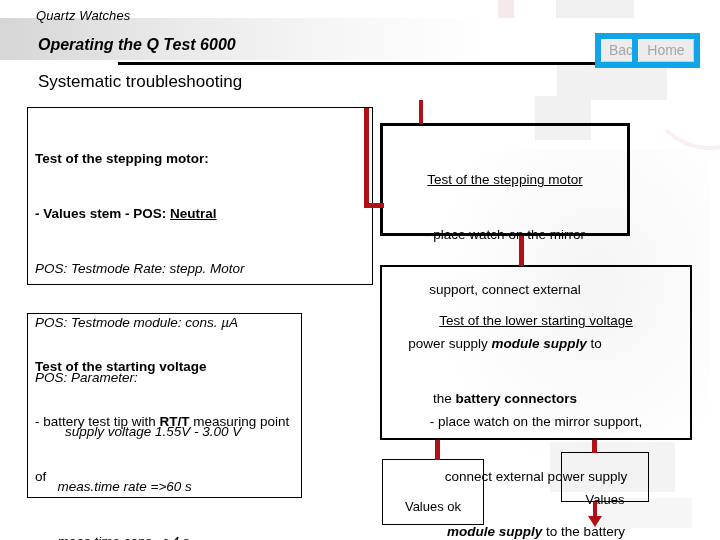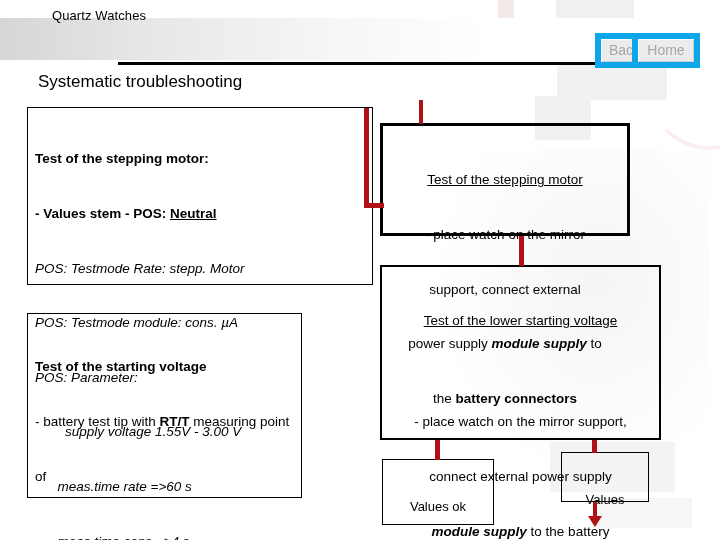--- a/index.html
+++ b/index.html
@@ -49,24 +49,25 @@
 
   
   .header-band {
     position: absolute;
     left: 0; top: 18px;
     width: 720px; height: 42px;
     background: linear-gradient(to right, #d6d6d6 0%, #e8e8e8 22%, #f7f7f7 48%, #ffffff 68%);
   }
   .kicker {
     position: absolute;
-    left: 52px; top: 8px;
+    left: 36px; top: 8px;
     font-size: 13px;
     color: #000;
     letter-spacing: 0.1px;
+    font-style: italic;
   }
   .title {
     position: absolute;
     left: 38px; top: 36px;
     font-size: 16px;
     font-weight: bold;
     font-style: italic;
     color: #000;
   }
   .title-rule {
@@ -126,25 +127,25 @@
 
   
   #box-starting-voltage { left: 27px; top: 313px; width: 275px; height: 185px; }
   #box-starting-voltage .pad { padding: 8px 0 0 7px; }
 
   
   #box-stepping-proc { left: 380px; top: 123px; width: 250px; height: 113px; }
   #box-stepping-proc .pad { padding: 9px 8px 0 8px; }
 
   
-  #box-lower-voltage { left: 380px; top: 265px; width: 281px; height: 175px; }
+  #box-lower-voltage { left: 380px; top: 265px; width: 312px; height: 175px; }
   #box-lower-voltage .pad { padding: 9px 8px 0 8px; }
 
   
-  #box-values-ok { left: 382px; top: 459px; width: 112px; height: 66px; }
+  #box-values-ok { left: 382px; top: 459px; width: 102px; height: 66px; }
   #box-values-ok .pad { padding: 4px 4px 0 4px; }
   #box-values-not-ok { left: 561px; top: 452px; width: 88px; height: 50px; }
   #box-values-not-ok .pad { padding: 4px 3px 0 3px; }
 
   .small { font-size: 13px; line-height: 17px; }
 
   
   .red { position: absolute; background: #b01116; }
   
   #conn-top-stub { left: 419px; top: 100px; width: 4px; height: 24px; }
@@ -178,20 +179,21 @@
   <div class="wm wm-grey-2"></div>
   <div class="wm wm-grey-3"></div>
   <div class="wm wm-grey-4"></div>
   <div class="wm wm-grey-5"></div>
   <div class="wm wm-grey-6"></div>
   <div class="wm wm-red-arc"></div>
   <div class="wm wm-red-arc2"></div>
 
   <div class="header-band"></div>
   <div class="kicker">Quartz Watches</div>
+  <div class="title">Operating the Q Test 6000</div>
   <div class="title-rule"></div>
   <div class="subtitle">Systematic troubleshooting</div>
 
   <div class="navbtn btn-back">Back</div>
   <div class="navbtn btn-home">Home</div>
 
   <div class="box" id="box-stepping-settings">
     <div class="pad txt">
       <div class="b">Test of the stepping motor:</div>
       <div class="b"><span>- Values stem - POS: </span><span class="u">Neutral</span></div>

